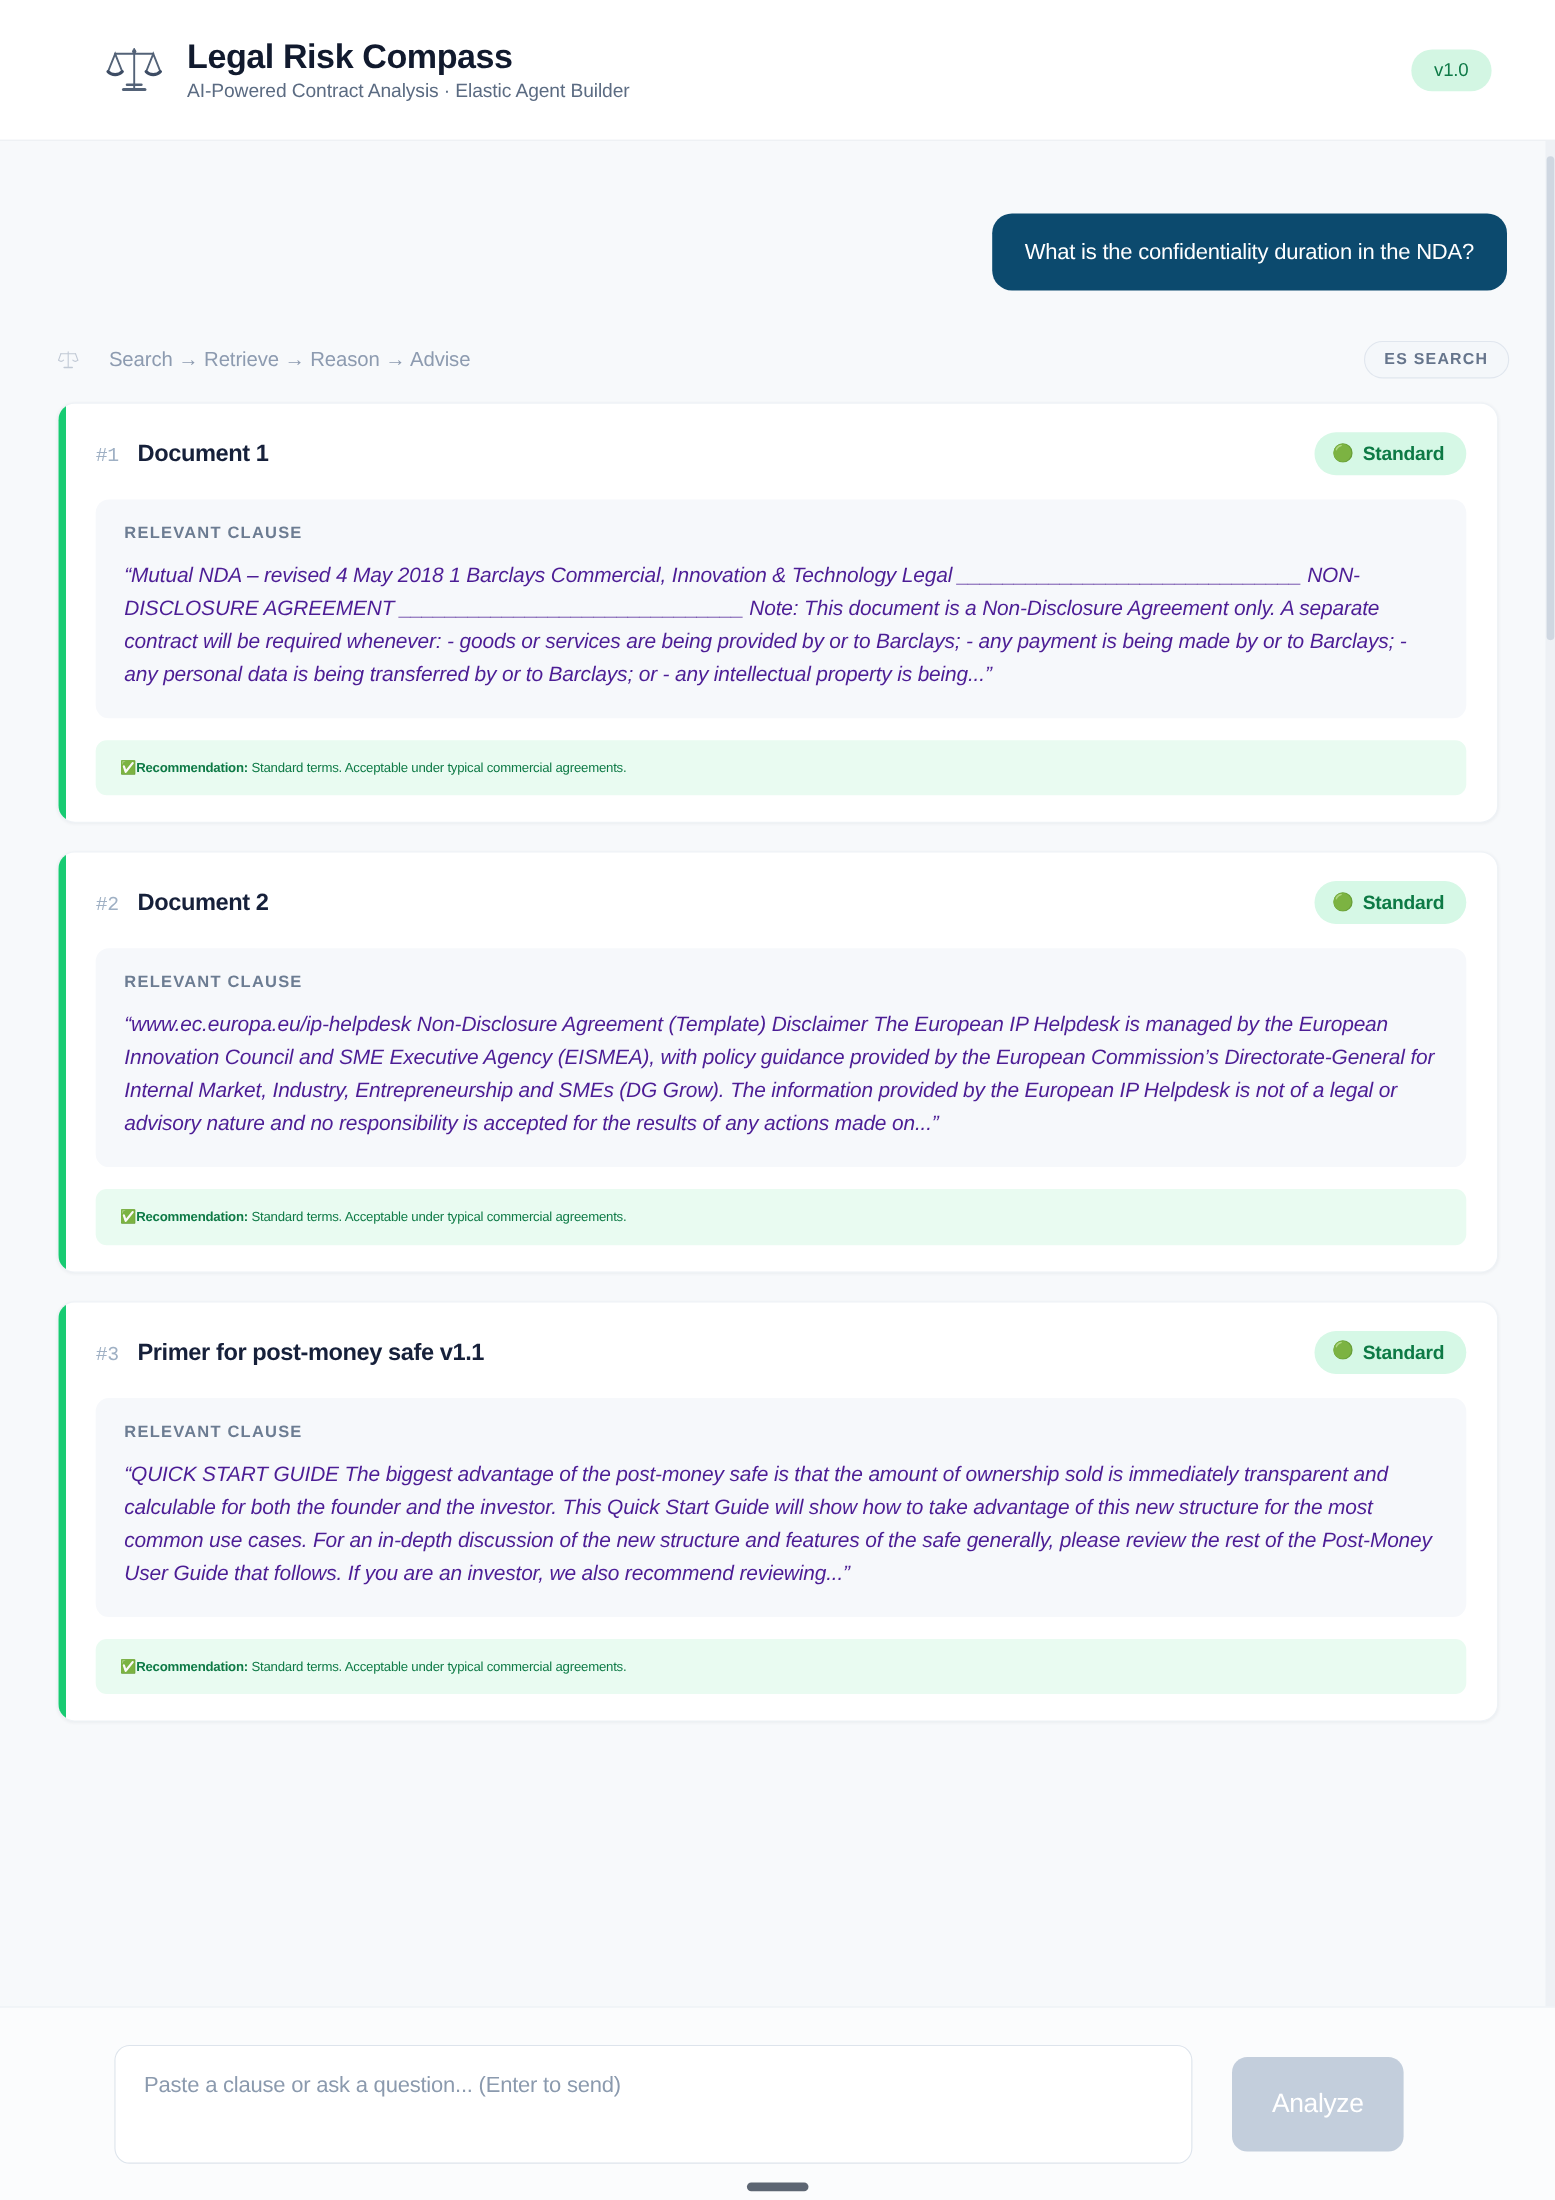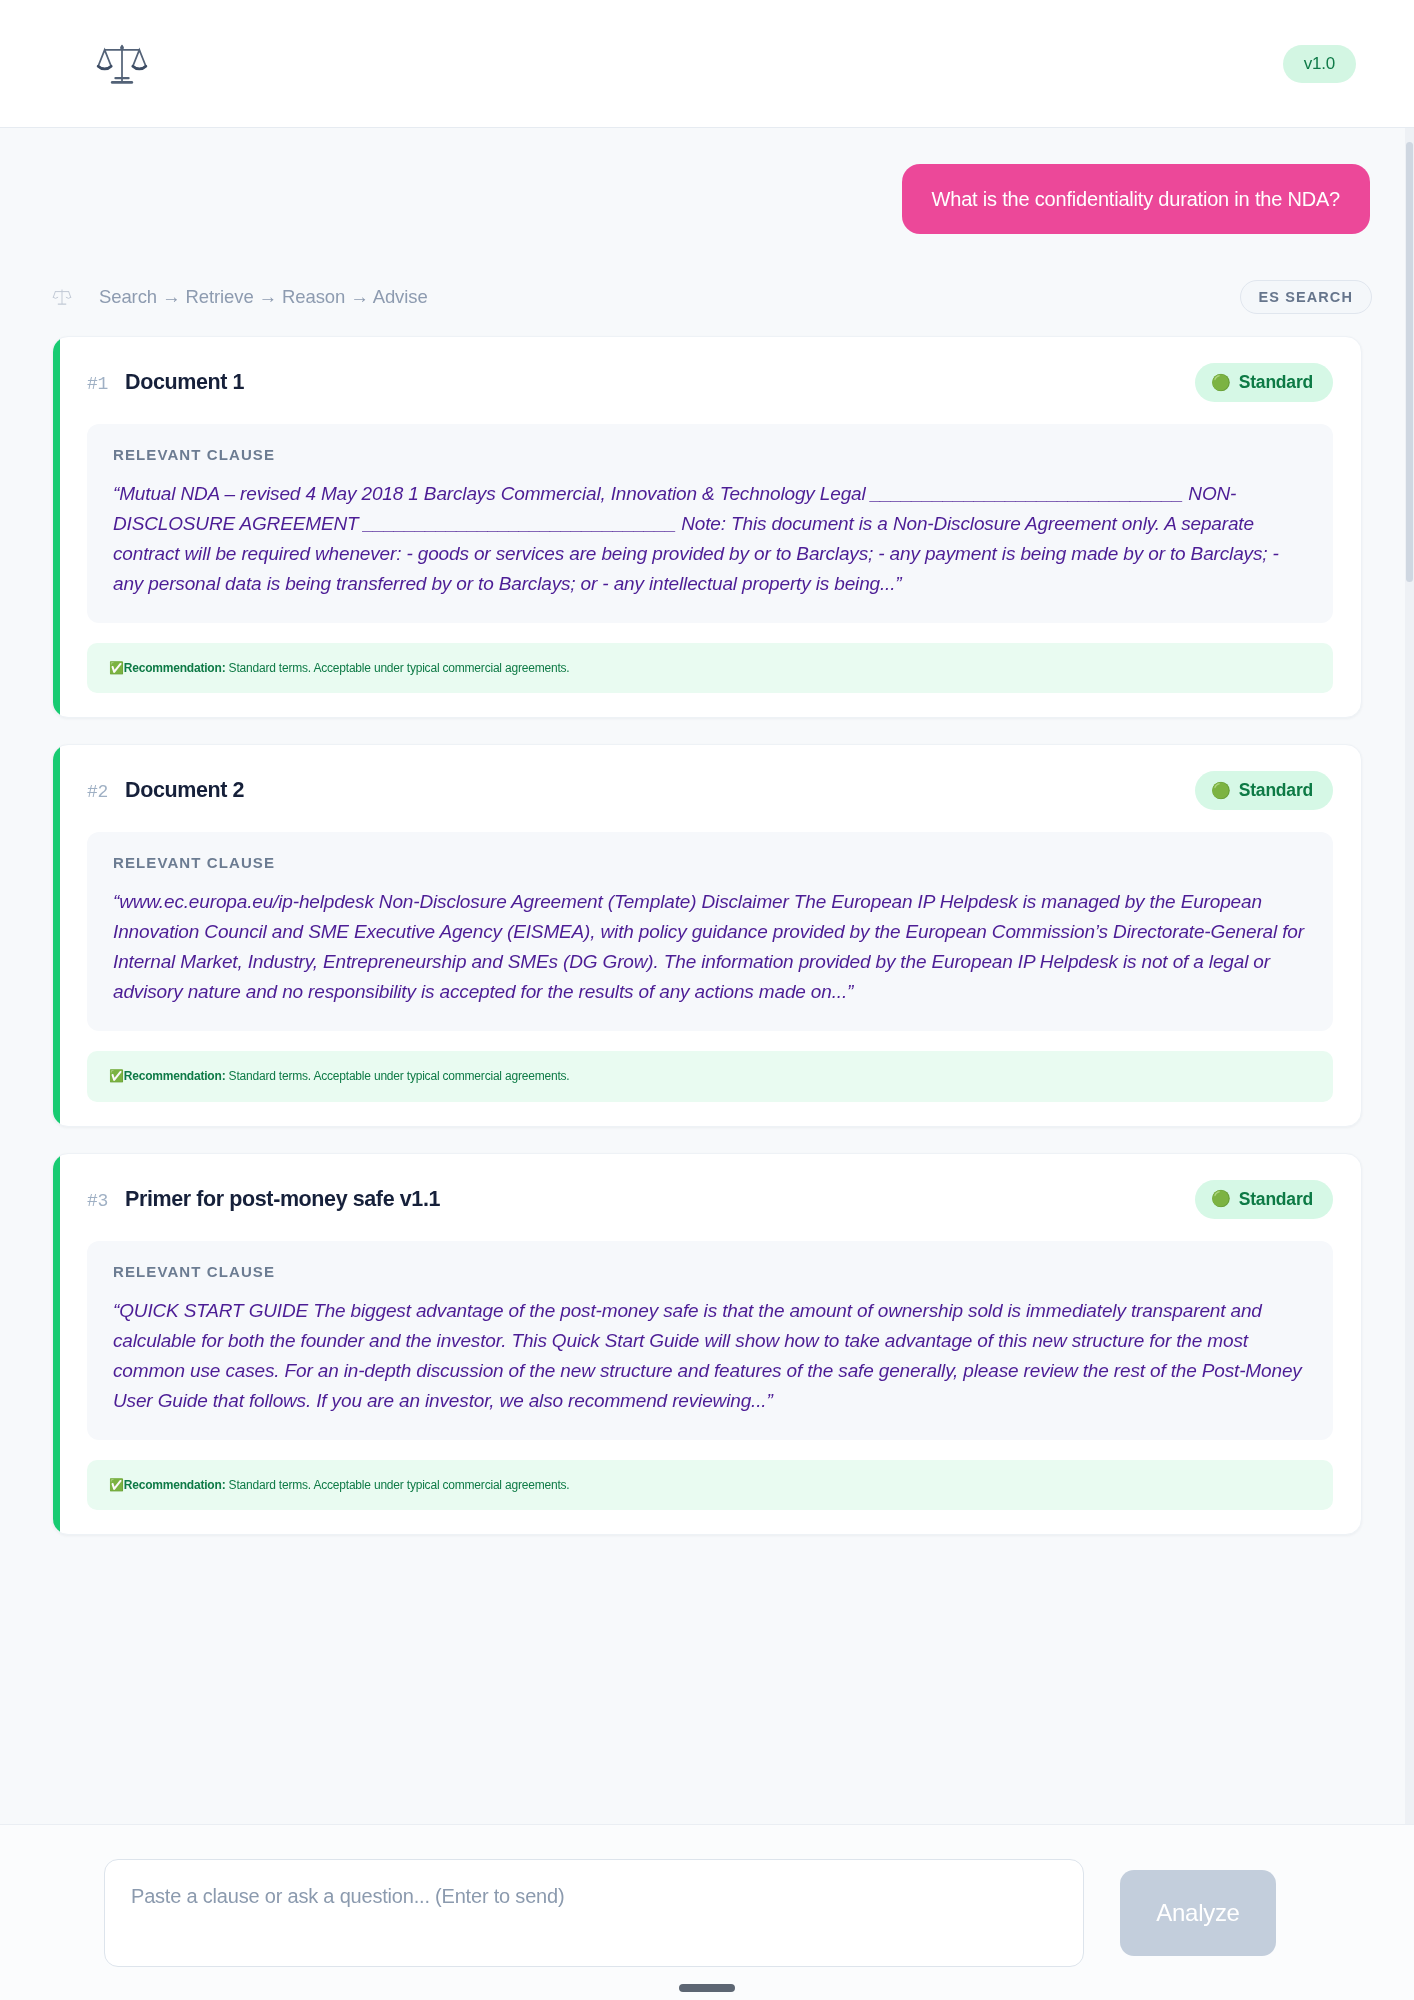--- a/index.html
+++ b/index.html
@@ -91,28 +91,29 @@
   }
 
   .chat-row {
     display: flex;
     justify-content: flex-end;
     padding: 0 44px 0 0;
     margin-bottom: 46px;
   }
 
   .user-bubble {
-    background: #ec4899;
+    background: #0c4a6e;
     color: #ffffff;
     font-size: 20px;
     letter-spacing: -0.2px;
     padding: 22px 30px;
     border-radius: 18px;
     max-width: 640px;
     line-height: 1.3;
+    margin-top: 30px;
   }
 
   
   .pipeline-row {
     display: flex;
     align-items: center;
     justify-content: space-between;
     padding: 0 42px 0 52px;
     margin-bottom: 22px;
   }
@@ -329,20 +330,24 @@
           <line x1="8" y1="11" x2="40" y2="11"></line>
           <circle cx="24" cy="9" r="1.8" fill="#4a5a70" stroke="none"></circle>
           <path d="M8 11 L2 26 A8.5 8.5 0 0 0 14 26 Z" fill="#fdfdfe"></path>
           <path d="M40 11 L34 26 A8.5 8.5 0 0 0 46 26 Z" fill="#fdfdfe"></path>
           <path d="M2 26 A8.5 8.5 0 0 0 14 26" stroke="#33435c" stroke-width="2.6"></path>
           <path d="M34 26 A8.5 8.5 0 0 0 46 26" stroke="#33435c" stroke-width="2.6"></path>
           <line x1="15" y1="41" x2="33" y2="41" stroke-width="2.6"></line>
           <line x1="18" y1="37" x2="30" y2="37" stroke-width="2.2"></line>
         </g>
       </svg>
+      <div class="brand-text">
+        <div class="app-title">Legal Risk Compass</div>
+        <div class="app-subtitle">AI-Powered Contract Analysis · Elastic Agent Builder</div>
+      </div>
     </div>
     <div class="version-badge">v1.0</div>
   </div>
 
   <div class="scroll-area">
 
     <div class="chat-row">
       <div class="user-bubble">What is the confidentiality duration in the NDA?</div>
     </div>
 

